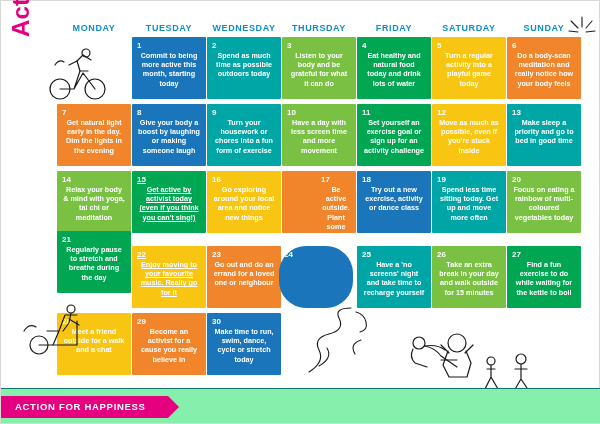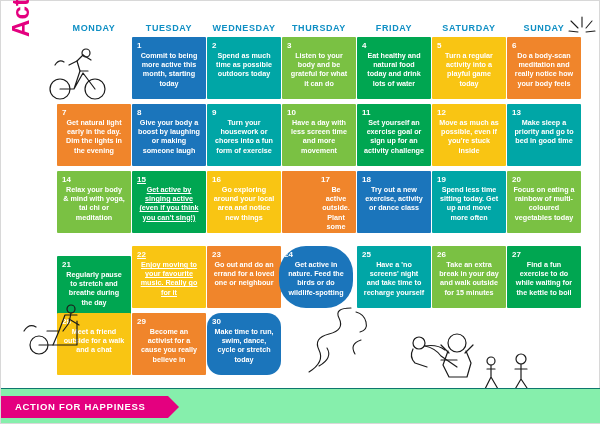--- a/index.html
+++ b/index.html
@@ -181,21 +181,21 @@
       <div class="cell c-teal" style="left: 506px; top: 103px;">
         <span class="num">13</span>
         <span class="txt">Make sleep a priority and go to bed in good time</span>
       </div>
       <div class="cell c-green" style="left: 56px; top: 170px;">
         <span class="num">14</span>
         <span class="txt">Relax your body &amp; mind with yoga, tai chi or meditation</span>
       </div>
       <div class="cell c-dgreen" style="left: 131px; top: 170px; text-decoration: underline;">
         <span class="num">15</span>
-        <span class="txt">Get active by singing active (even if you think you can't sing!)</span>
+        <span class="txt">Get active by activist today (even if you think you can't sing!)</span>
       </div>
       <div class="cell c-yellow" style="left: 206px; top: 170px;">
         <span class="num">16</span>
         <span class="txt">Go exploring around your local area and notice new things</span>
       </div>
       <div class="cell c-orange" style="left: 281px; top: 170px; padding-left: 39px;">
         <span class="num">17</span>
         <span class="txt">Be active outside. Plant some seeds and encourage growth</span>
       </div>
       <div class="cell c-blue" style="left: 356px; top: 170px;">
@@ -203,35 +203,34 @@
         <span class="txt">Try out a new exercise, activity or dance class</span>
       </div>
       <div class="cell c-teal" style="left: 431px; top: 170px;">
         <span class="num">19</span>
         <span class="txt">Spend less time sitting today. Get up and move more often</span>
       </div>
       <div class="cell c-green" style="left: 506px; top: 170px;">
         <span class="num">20</span>
         <span class="txt">Focus on eating a rainbow of multi-coloured vegetables today</span>
       </div>
-      <div class="cell c-dgreen" style="left: 56px; top: 255px;">
+      <div class="cell c-dgreen" style="left: 56px; top: 230px;">
         <span class="num">21</span>
         <span class="txt">Regularly pause to stretch and breathe during the day</span>
       </div>
       <div class="cell c-yellow" style="left: 131px; top: 245px; text-decoration: underline;">
         <span class="num">22</span>
         <span class="txt">Enjoy moving to your favourite music. Really go for it</span>
       </div>
       <div class="cell c-orange" style="left: 206px; top: 245px;">
         <span class="num">23</span>
         <span class="txt">Go out and do an errand for a loved one or neighbour</span>
       </div>
       <div class="cell c-blue" style="left: 278px; top: 245px; border-radius: 27px;">
         <span class="num">24</span>
-        <span class="txt">Get active in nature. Feed the birds or do wildlife-spotting</span>
       </div>
       <div class="cell c-teal" style="left: 356px; top: 245px;">
         <span class="num">25</span>
         <span class="txt">Have a 'no screens' night and take time to recharge yourself</span>
       </div>
       <div class="cell c-green" style="left: 431px; top: 245px;">
         <span class="num">26</span>
         <span class="txt">Take an extra break in your day and walk outside for 15 minutes</span>
       </div>
       <div class="cell c-dgreen" style="left: 506px; top: 245px;">
@@ -239,21 +238,21 @@
         <span class="txt">Find a fun exercise to do while waiting for the kettle to boil</span>
       </div>
       <div class="cell c-yellow" style="left: 56px; top: 312px;">
         <span class="num">28</span>
         <span class="txt">Meet a friend outside for a walk and a chat</span>
       </div>
       <div class="cell c-orange" style="left: 131px; top: 312px;">
         <span class="num">29</span>
         <span class="txt">Become an activist for a cause you really believe in</span>
       </div>
-      <div class="cell c-blue" style="left: 206px; top: 312px; border-radius: 14px;">
+      <div class="cell c-blue" style="left: 206px; top: 312px;">
         <span class="num">30</span>
         <span class="txt">Make time to run, swim, dance, cycle or stretch today</span>
       </div>
     </div>
 
   <div class="deco" style="left:46px;top:46px;">
     <svg width="64" height="56" viewBox="0 0 64 56">
       <g fill="none" stroke="#1b1b1b" stroke-width="1.2" stroke-linecap="round" stroke-linejoin="round">
         <circle cx="13" cy="42" r="10"></circle>
         <circle cx="48" cy="42" r="10"></circle>

